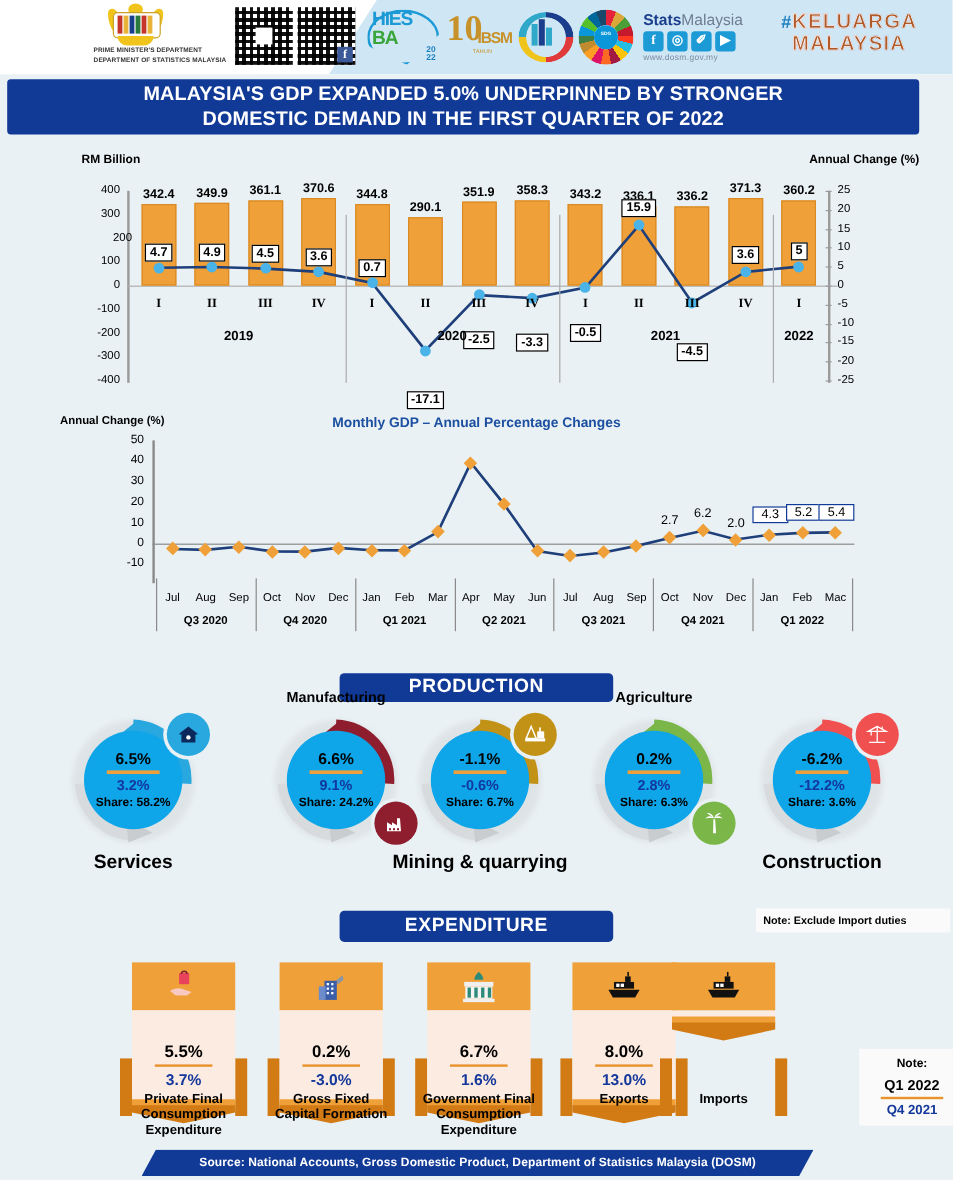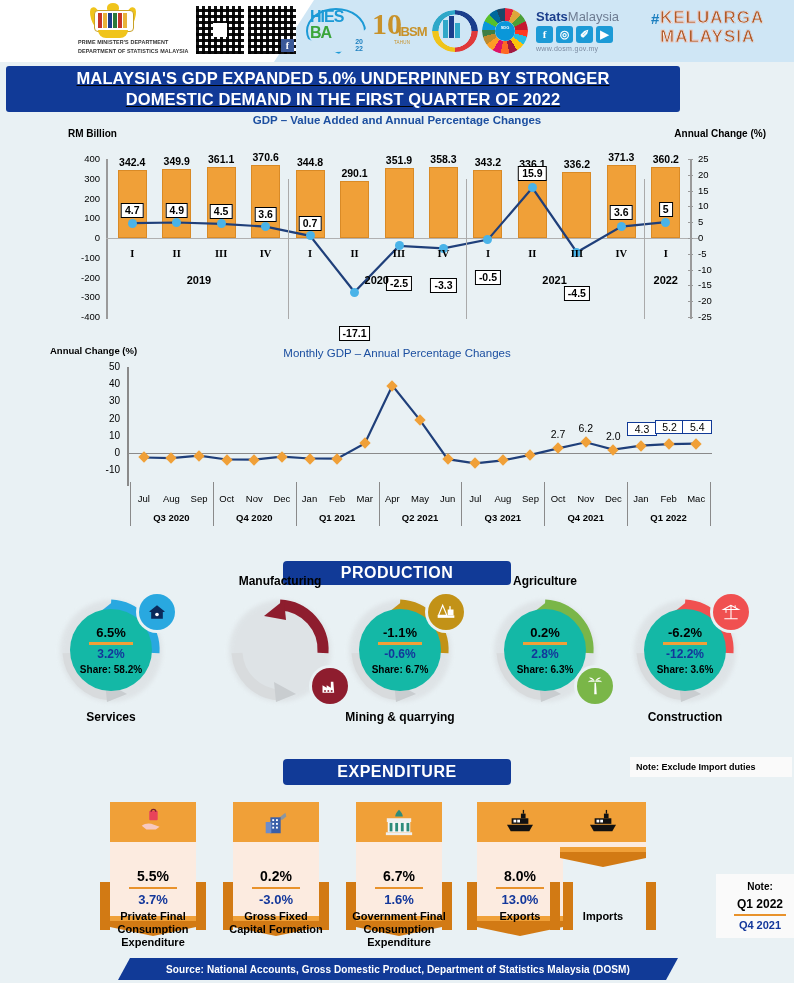--- a/index.html
+++ b/index.html
@@ -79,22 +79,22 @@
   .stats .url{font-size:7px;color:#7a8aa0;margin-top:2px;letter-spacing:.3px;}
 
   .keluarga{position:absolute;left:660px;top:8px;width:126px;height:46px;}
   .keluarga .kl{font-size:17px;font-weight:bold;line-height:19px;letter-spacing:1px;
      color:#b05a2a;-webkit-text-stroke:.6px #fff;
      background:linear-gradient(135deg,#d06a3a,#c94a4a 30%,#3a6aa8 60%,#c08a3a);
      -webkit-background-clip:text;background-clip:text;}
   .keluarga .hash{position:absolute;left:-9px;top:2px;color:#1c7fbf;font-size:15px;font-weight:bold;}
 
   
-  .title-banner{position:absolute;left:6px;top:66px;width:674px;height:46px;background:#113a97;
-     border-radius:3px;display:flex;align-items:center;justify-content:center;text-align:center;text-decoration:underline;}
+  .title-banner{position:absolute;left:6px;top:66px;width:760px;height:46px;background:#113a97;
+     border-radius:3px;display:flex;align-items:center;justify-content:center;text-align:center;}
   .title-banner .t{color:#fff;font-size:16.5px;font-weight:bold;line-height:21px;letter-spacing:.1px;}
 
   
   .c1-wrap{position:absolute;left:0;top:114px;width:794px;height:215px;}
   .c1-title{position:absolute;left:0;top:0;width:794px;text-align:center;font-size:11.5px;font-weight:bold;color:#1c4fa0;}
   .c1-ylab{position:absolute;left:68px;top:14px;font-size:10px;font-weight:bold;color:#000;}
   .c1-y2lab{position:absolute;right:28px;top:14px;font-size:10px;font-weight:bold;color:#000;}
   .axisL{position:absolute;left:106px;top:45px;width:2px;height:160px;background:#9a9a9a;}
   .axisR{position:absolute;left:690px;top:45px;width:1.5px;height:160px;background:#9a9a9a;}
   .zeroline{position:absolute;left:106px;top:124px;width:592px;height:1px;background:#b0b0b0;}
@@ -108,21 +108,21 @@
   .qlabel{position:absolute;font-size:10.5px;font-weight:bold;color:#000;width:40px;text-align:center;
      font-family:"Liberation Serif",serif;}
   .ylabel{position:absolute;font-size:11px;font-weight:bold;color:#000;width:60px;text-align:center;}
   .sep{position:absolute;width:1px;background:#aaa;}
   .dot{position:absolute;width:9px;height:9px;border-radius:50%;background:#4ab3e8;margin-left:-4.5px;margin-top:-4.5px;}
   .callout{position:absolute;font-size:10.5px;font-weight:bold;color:#000;background:#fff;border:1.3px solid #000;
      padding:0 3px;line-height:13px;white-space:nowrap;transform:translateX(-50%);}
 
   
   .c2-wrap{position:absolute;left:0;top:337px;width:794px;height:215px;}
-  .c2-title{position:absolute;left:0;top:10px;width:794px;text-align:center;font-size:11.5px;font-weight:normal;color:#1c4fa0;}
+  .c2-title{position:absolute;left:0;top:10px;width:794px;text-align:center;font-size:11.5px;font-weight:bold;color:#1c4fa0;}
   .c2-ylab{position:absolute;left:50px;top:8px;font-size:9.5px;font-weight:bold;color:#000;}
   .c2-axis{position:absolute;left:127px;top:30px;width:1.6px;height:119px;background:#8a8a8a;}
   .c2-zero{position:absolute;left:127px;top:116px;width:585px;height:1px;background:#8a8a8a;}
   .c2-ytick{position:absolute;right:0;width:32px;text-align:right;font-size:10px;color:#000;transform:translateY(-6px);}
   .dmk{position:absolute;width:8px;height:8px;background:#f0a038;margin-left:-4px;margin-top:-4px;transform:rotate(45deg);}
   .mlab{position:absolute;font-size:9.5px;color:#000;width:34px;text-align:center;}
   .qgrp{position:absolute;font-size:9.5px;font-weight:bold;color:#000;width:80px;text-align:center;}
   .vlab{position:absolute;font-size:10.5px;color:#000;width:34px;text-align:center;}
   .vlab.boxed{border:1.4px solid #113a97;background:#fff;font-weight:normal;width:24px;left:0;padding:0 2px;}
   .c2sep{position:absolute;width:1px;background:#8a8a8a;}
@@ -130,28 +130,28 @@
   
   .sec-banner{position:absolute;background:#113a97;border-radius:4px;color:#fff;font-size:16px;font-weight:bold;
      display:flex;align-items:center;justify-content:center;letter-spacing:.5px;}
 
   
   .pcell{position:absolute;width:150px;}
   .pc-title{position:absolute;width:150px;text-align:center;font-size:12px;font-weight:bold;color:#000;}
   .pcircle{position:relative;width:108px;height:108px;margin:0 auto;}
   .ring-shadow{position:absolute;left:3px;top:4px;width:102px;height:102px;border-radius:50%;background:#d9dde0;filter:blur(2px);opacity:.65;}
   .ring-svg{position:absolute;left:0;top:0;}
-  .ring-core{position:absolute;left:13px;top:13px;width:82px;height:82px;border-radius:50%;background:#14b8a6;
+  .ring-core{position:absolute;left:13px;top:13px;width:82px;height:82px;border-radius:50%;background:#0ea5e9;
      display:flex;flex-direction:column;align-items:center;justify-content:center;}
   .pv1{font-size:13px;font-weight:bold;color:#000;line-height:15px;}
   .pbar{width:44px;height:2.4px;background:#f0a038;margin:2px 0;}
   .pv2{font-size:12px;font-weight:bold;color:#13379b;line-height:14px;}
   .pshare{font-size:10px;font-weight:bold;color:#000;margin-top:3px;}
   .badge{position:absolute;width:36px;height:36px;border-radius:50%;display:flex;align-items:center;justify-content:center;}
-  .pc-label{position:absolute;width:160px;text-align:center;font-size:12px;font-weight:bold;color:#000;}
+  .pc-label{position:absolute;width:160px;text-align:center;font-size:16px;font-weight:bold;color:#000;}
   .note-box{position:absolute;background:#fafafa;font-size:9px;font-weight:bold;color:#000;padding:5px 6px;}
 
   
   .ecell{position:absolute;width:130px;}
   .etop{position:relative;width:86px;height:40px;background:#f0a038;margin:0 auto;}
   .eshadowL{position:absolute;left:-10px;top:40px;width:10px;height:48px;background:#d27a14;}
   .eshadowR{position:absolute;right:-10px;top:40px;width:10px;height:48px;background:#d27a14;}
   .ebody{position:relative;width:86px;margin:0 auto;background:#fcebe0;padding:6px 0 4px;text-align:center;}
   .ev1{font-size:14px;font-weight:bold;color:#000;line-height:16px;margin-top:20px;}
   .ebar{width:48px;height:2.4px;background:#e8922c;margin:3px auto;}
@@ -251,30 +251,29 @@
   </div>
 
   <div class="title-banner">
     <div>
       <div class="t">MALAYSIA'S GDP EXPANDED 5.0% UNDERPINNED BY STRONGER</div>
       <div class="t">DOMESTIC DEMAND IN  THE FIRST QUARTER OF 2022</div>
     </div>
   </div>
 
   <div class="c1-wrap">
-    <div class="c1-title">GDP – Value Added and Annual Percentage Changes</div>
     <div class="c1-ylab">RM Billion</div>
     <div class="c1-y2lab">Annual Change (%)</div>
     <div class="axisL"></div>
     <div class="axisR"></div>
     <div class="zeroline"></div>
     <div id="c1-ticks">
         <div class="ytick" style="left:66px;top:45px">400</div>
         <div class="ytick" style="left:66px;top:64.75px">300</div>
-        <div class="ytick" style="left:66px;top:84.5px">200</div>
+        <div class="ytick" style="left:76px;top:84.5px">200</div>
         <div class="ytick" style="left:66px;top:104.25px">100</div>
         <div class="ytick" style="left:66px;top:124px">0</div>
         <div class="ytick" style="left:66px;top:143.75px">-100</div>
         <div class="ytick" style="left:66px;top:163.5px">-200</div>
         <div class="ytick" style="left:66px;top:183.25px">-300</div>
         <div class="ytick" style="left:66px;top:203px">-400</div>
       </div>
     <div id="c1-ticksR">
         <div class="ytickR" style="left:692px;top:45px">25</div>
         <div class="ytickR" style="left:692px;top:60.8px">20</div>
@@ -493,20 +492,26 @@
       <div class="pc-title" style="left:205px;top:574px">Manufacturing</div>
       <div class="pcell" style="left:205px;top:596px">
       <div class="pcircle">
         <div class="ring-shadow"></div>
         <svg class="ring-svg" width="108" height="108" viewBox="0 0 108 108">
           <path d="M54 9 A45 45 0 0 1 97 57" fill="none" stroke="#8e1d2e" stroke-width="11"></path>
           <path d="M38 20 L58 4 L60 24 Z" fill="#8e1d2e"></path>
           <path d="M11 57 A45 45 0 0 0 54 99" fill="none" stroke="#d8dbdd" stroke-width="11"></path>
           <path d="M48 86 L70 98 L50 106 Z" fill="#c9cdd0"></path>
         </svg>
+        <div class="ring-core">
+          <div class="pv1">6.6%</div>
+          <div class="pbar"></div>
+          <div class="pv2">9.1%</div>
+          <div class="pshare">Share: 24.2%</div>
+        </div>
         <div class="badge" style="left:86px;top:72px;background:#8e1d2e;box-shadow:0 0 0 3px #e9f1f4">
             <svg width="20" height="20" viewBox="0 0 24 24">
               <path d="M3 20V11l5 3V11l5 3V7h3l1 13z" fill="#fff"></path>
               <rect x="5" y="17" width="2" height="2" fill="#8e1d2e"></rect>
               <rect x="9" y="17" width="2" height="2" fill="#8e1d2e"></rect>
               <rect x="13" y="17" width="2" height="2" fill="#8e1d2e"></rect>
             </svg>
           </div>
       </div>
     </div>

